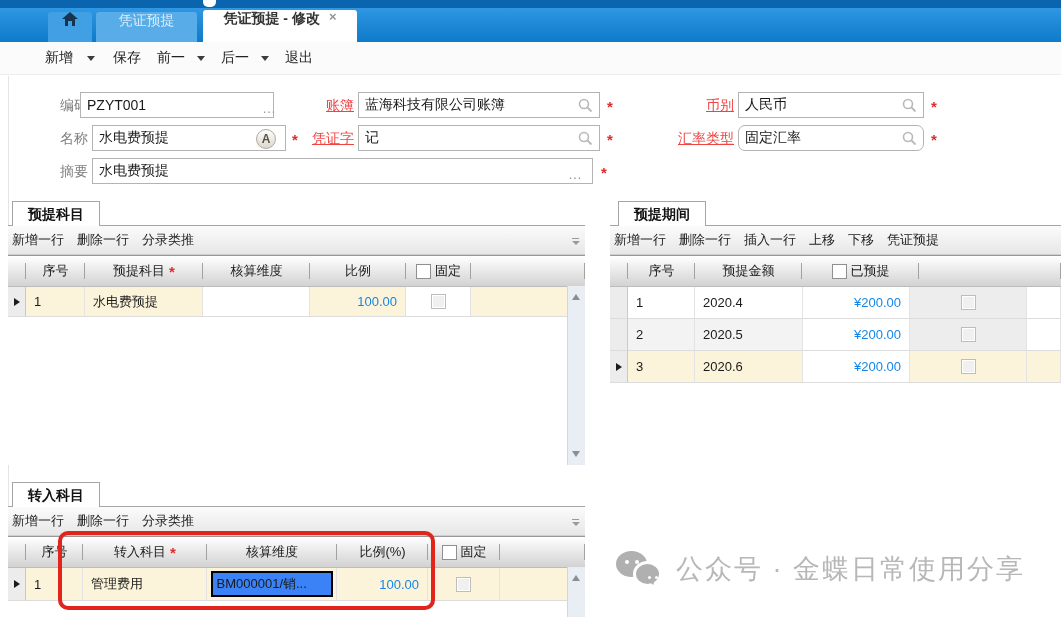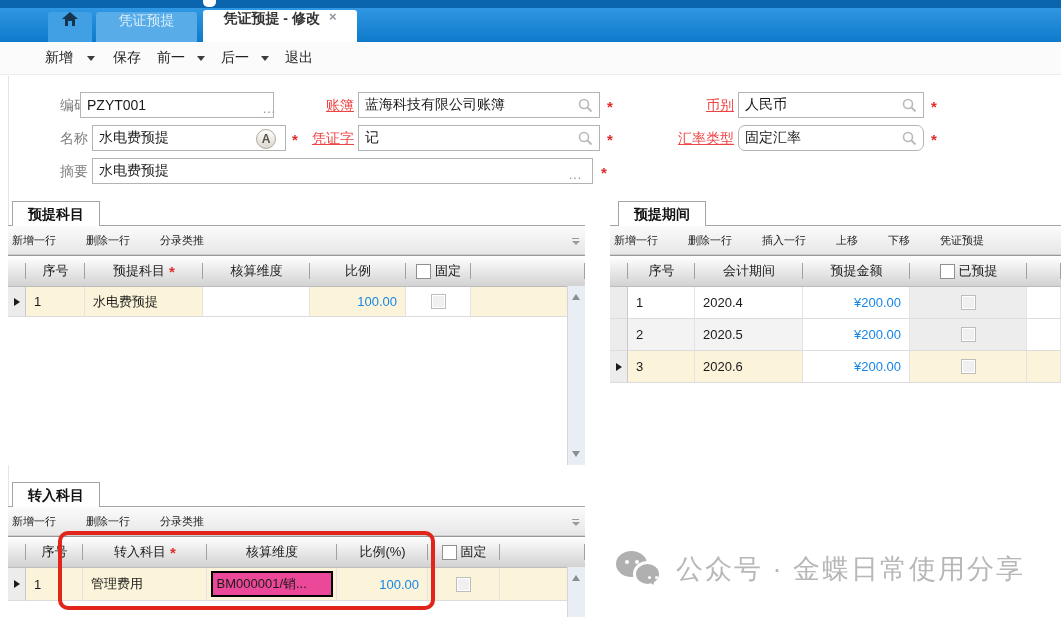--- a/index.html
+++ b/index.html
@@ -36,22 +36,22 @@
   .star{position:absolute;color:#e02b2b;font-size:15px;font-weight:bold;}
   .aicon{position:absolute;width:18px;height:18px;border:1px solid #b0a99e;border-radius:50%;
     background:linear-gradient(#fdfdfd,#dcd8d0);color:#5c5144;font-size:12px;font-weight:bold;
     display:flex;align-items:center;justify-content:center;cursor:pointer;}
 
   
   .panel{position:absolute;}
   .sec-tab{position:absolute;left:4px;top:4px;height:25px;line-height:24px;padding:0 15px;background:#fff;
     border:1px solid #a5a5a5;border-bottom:0;font-weight:bold;font-size:14px;color:#111;z-index:2;box-sizing:border-box;}
   .sec-toolbar{position:absolute;left:0;top:28px;right:0;height:30px;background:linear-gradient(#fbfbfb,#e7e7e7);
-    border-top:1px solid #a5a5a5;border-bottom:1px solid #cfcfcf;display:flex;align-items:center;gap:30px;
-    padding-left:4px;font-size:11px;color:#1c1c1c;box-sizing:border-box;}
+    border-top:1px solid #a5a5a5;border-bottom:1px solid #cfcfcf;display:flex;align-items:center;gap:13px;
+    padding-left:4px;font-size:13px;color:#1c1c1c;box-sizing:border-box;}
   .sec-toolbar .item{cursor:pointer;white-space:nowrap;}
   .overflow-icon{position:absolute;right:5px;top:12px;width:9px;height:7px;cursor:pointer;}
   .overflow-icon::before{content:"";position:absolute;left:1px;top:0;width:7px;height:1px;background:#9a9a9a;}
   .overflow-icon::after{content:"";position:absolute;left:1px;top:3px;width:0;height:0;
     border-left:4px solid transparent;border-right:4px solid transparent;border-top:4px solid #9a9a9a;}
 
   .grid{position:absolute;left:0;top:58px;right:0;bottom:0;border-top:1px solid #989898;background:#fff;overflow:hidden;}
   .ghead{display:flex;height:30px;background:linear-gradient(#ffffff,#d2d2d2);border-bottom:1px solid #bcbcbc;
     font-size:13px;color:#1a1a1a;}
   .hcell{position:relative;height:100%;display:flex;align-items:center;justify-content:center;box-sizing:border-box;gap:4px;}
@@ -65,21 +65,21 @@
   .cream{background:#fbf4da;}
   .grayrow{background:#f3f3f3;}
   .cbdim{background:#ededed;}
   .num{justify-content:flex-end;padding-right:8px;color:#1686e8;}
   .padl{padding-left:8px;}
   .rowmark{width:0;height:0;border-top:4px solid transparent;border-bottom:4px solid transparent;border-left:6px solid #1b1b1b;}
   .cb{width:13px;height:13px;border:1px solid #9c9c9c;background:linear-gradient(#f6f6f6,#e8e8e8);
     box-shadow:inset 0 0 0 2px #fff0;display:inline-block;cursor:pointer;}
   .cb.hd{background:#fff;border-color:#8f8f8f;}
   .cb.dis{background:#f0f0f0;border-color:#bdbdbd;box-shadow:inset 0 0 0 1px #fff;}
-  .editcell{height:26px;border:2px solid #000;background:#ec4899;box-sizing:border-box;display:flex;align-items:center;
+  .editcell{height:26px;border:2px solid #000;background:#3b82f6;box-sizing:border-box;display:flex;align-items:center;
     padding:0 4px;font-size:13px;white-space:nowrap;overflow:hidden;flex:0 0 auto;cursor:text;}
 
   .vscroll{position:absolute;right:0;top:30px;bottom:0;width:17px;background:#e9eef4;border-left:1px solid #d2d7dc;}
   .vs-up,.vs-down{position:absolute;left:4px;width:0;height:0;border-left:4px solid transparent;border-right:4px solid transparent;cursor:pointer;}
   .vs-up{top:8px;border-bottom:6px solid #8a8f94;}
   .vs-down{bottom:8px;border-top:6px solid #8a8f94;}
 
   
   .redbox{position:absolute;left:58px;top:531px;width:369px;height:71px;border:4px solid #e1251b;border-radius:10px;
     pointer-events:none;z-index:9;}
@@ -231,23 +231,20 @@
     <span class="item">上移</span>
     <span class="item">下移</span>
     <span class="item">凭证预提</span>
   </div>
   <div class="grid">
     <div class="ghead">
       <div class="hcell" style="width:18px"></div>
       <div class="hcell" style="width:67px">
           <span>序号</span>
         </div>
-      <div class="hcell" style="width:108px">
-          <span>会计期间</span>
-        </div>
       <div class="hcell" style="width:107px">
           <span>预提金额</span>
         </div>
       <div class="hcell" style="width:117px">
           <span class="cb hd"></span>
           <span>已预提</span>
         </div>
       <div class="hcell" style="flex:1"></div>
     </div>
     <div class="grow h32">

